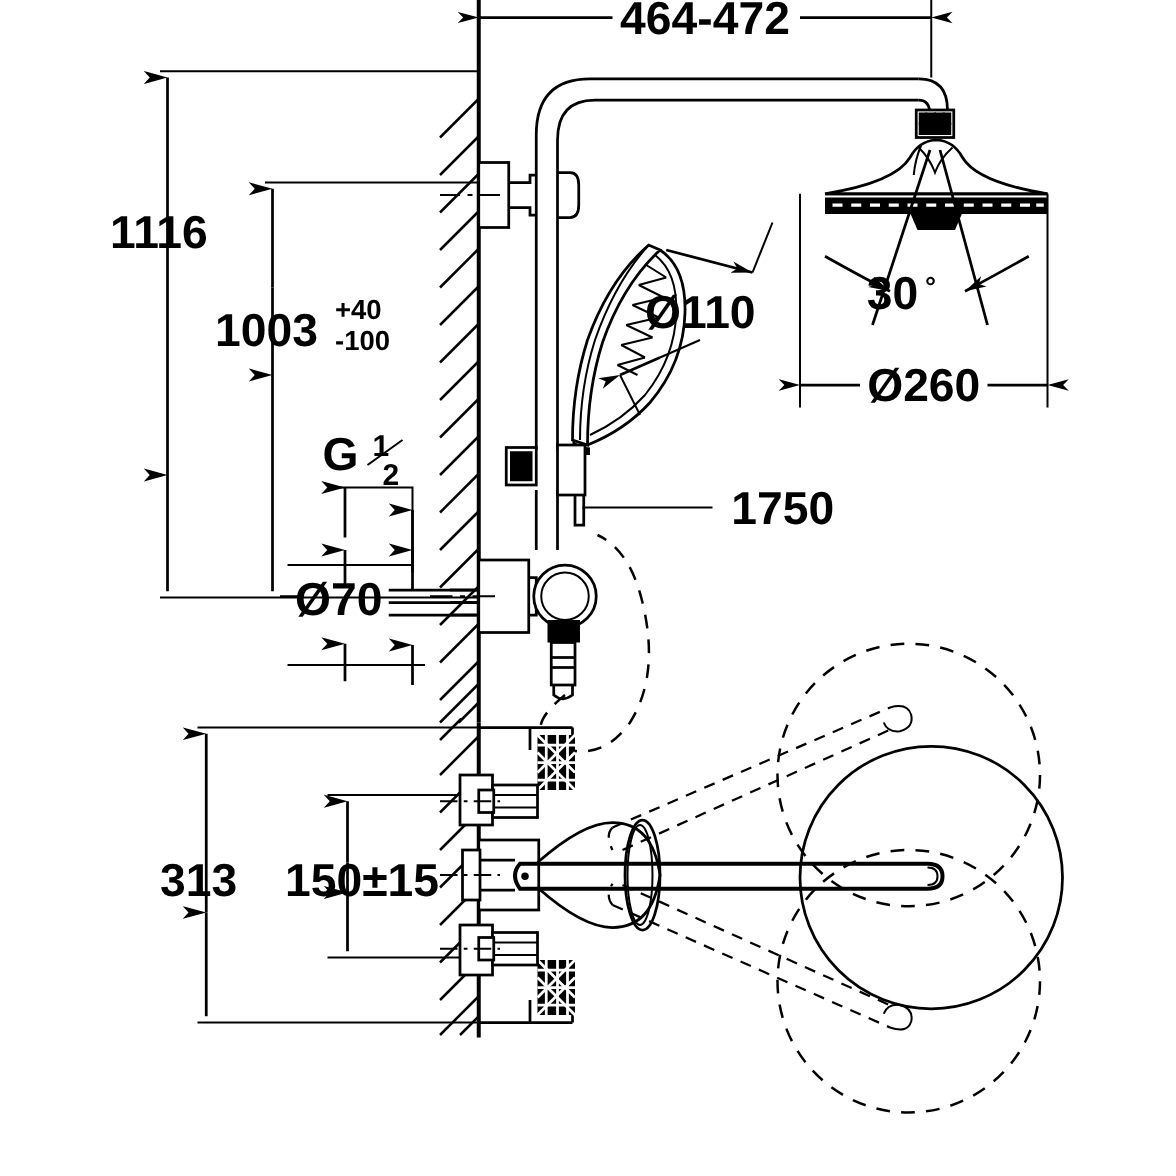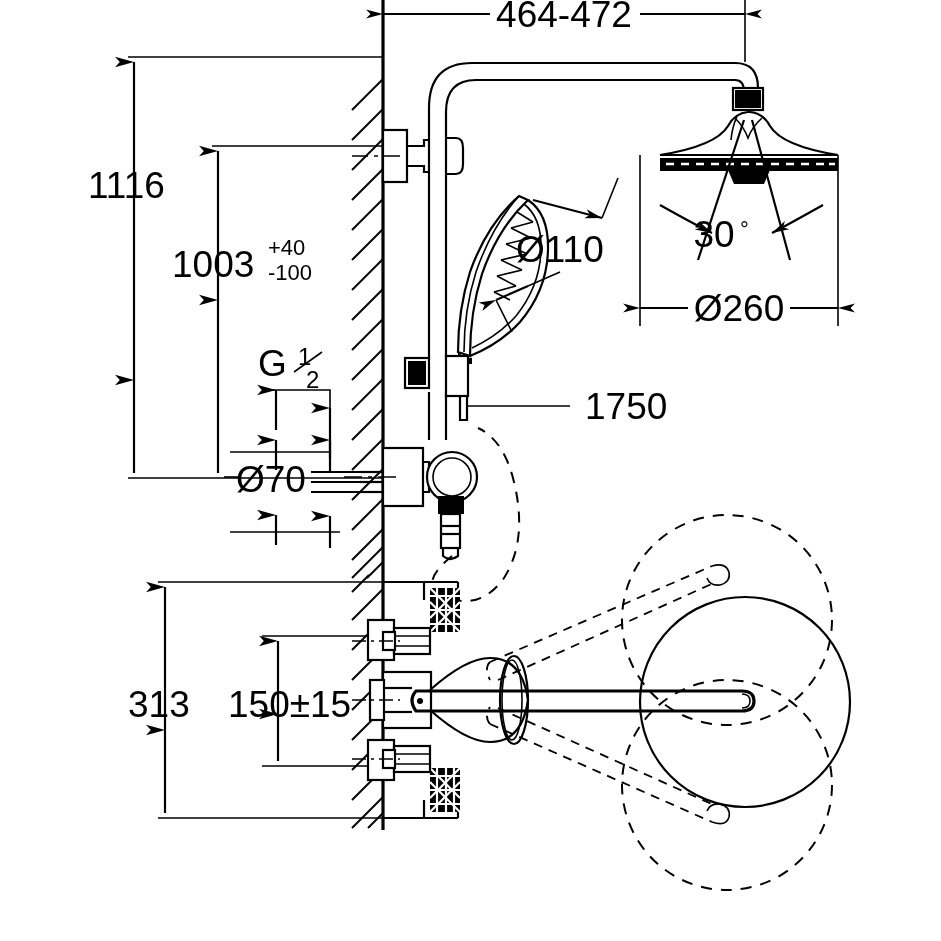--- a/index.html
+++ b/index.html
@@ -10,20 +10,21 @@
   }
   body {
     font-family: "Liberation Sans", sans-serif;
   }
   #drawing-root {
     position: relative;
     width: 941px;
     height: 941px;
     background: #ffffff;
     overflow: hidden;
+    font-weight: bold;
   }
   #drawing-svg {
     display: block;
     width: 941px;
     height: 941px;
   }
   .dim-text {
     font-family: "Liberation Sans", sans-serif;
     font-size: 37px;
     fill: #000000;

